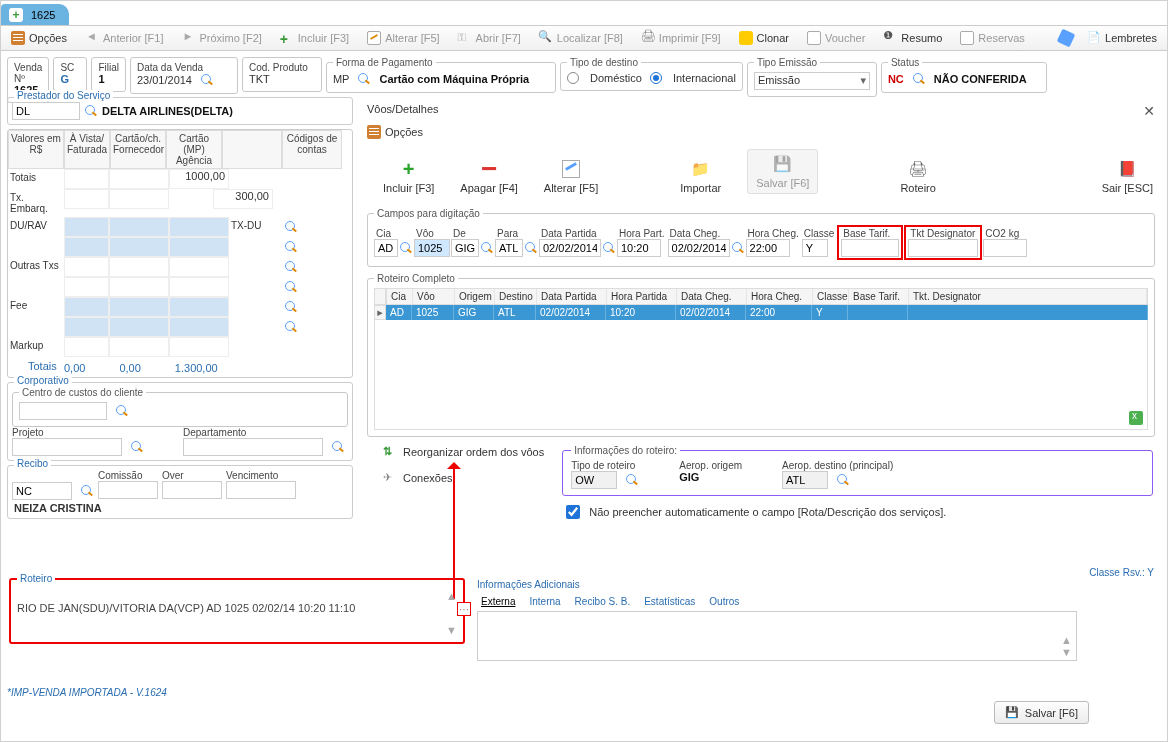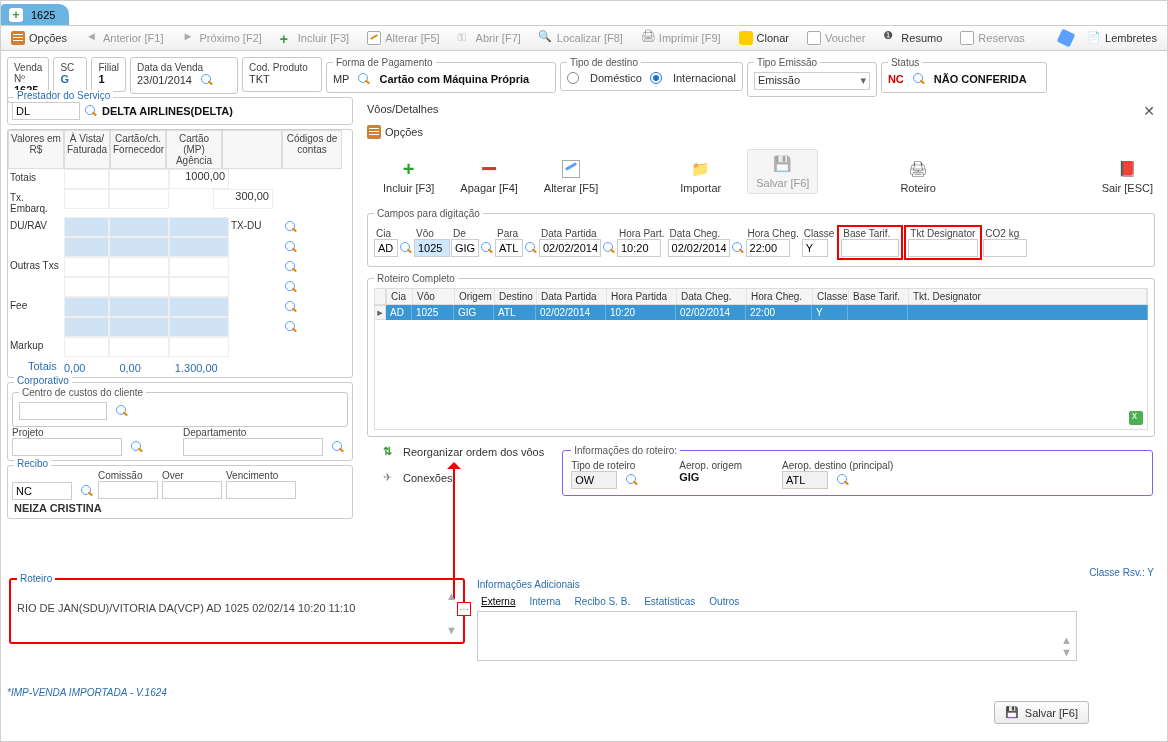--- a/index.html
+++ b/index.html
@@ -639,20 +639,24 @@
               </div>
           <div class="stack">
                 <div class="lbl">Aerop. destino (principal)</div>
                 <div class="fldrow">
                   <input class="inp" style="width: 46px; background: rgb(241, 241, 241);" value="ATL">
                   <span class="mg"></span>
                 </div>
               </div>
         </div>
       </fieldset>
+      <div class="chk">
+            <input type="checkbox" checked="" style="">
+            <span>Não preencher automaticamente o campo [Rota/Descrição dos serviços].</span>
+          </div>
     </div>
   </div>
 </div>
 
 <div class="arrow-up"></div>
 
 <div class="roteiro-box">
   <fieldset style="position:relative">
     <legend>Roteiro</legend>
     <div class="roteiro-text">RIO DE JAN(SDU)/VITORIA DA(VCP) AD 1025 02/02/14 10:20 11:10</div>

